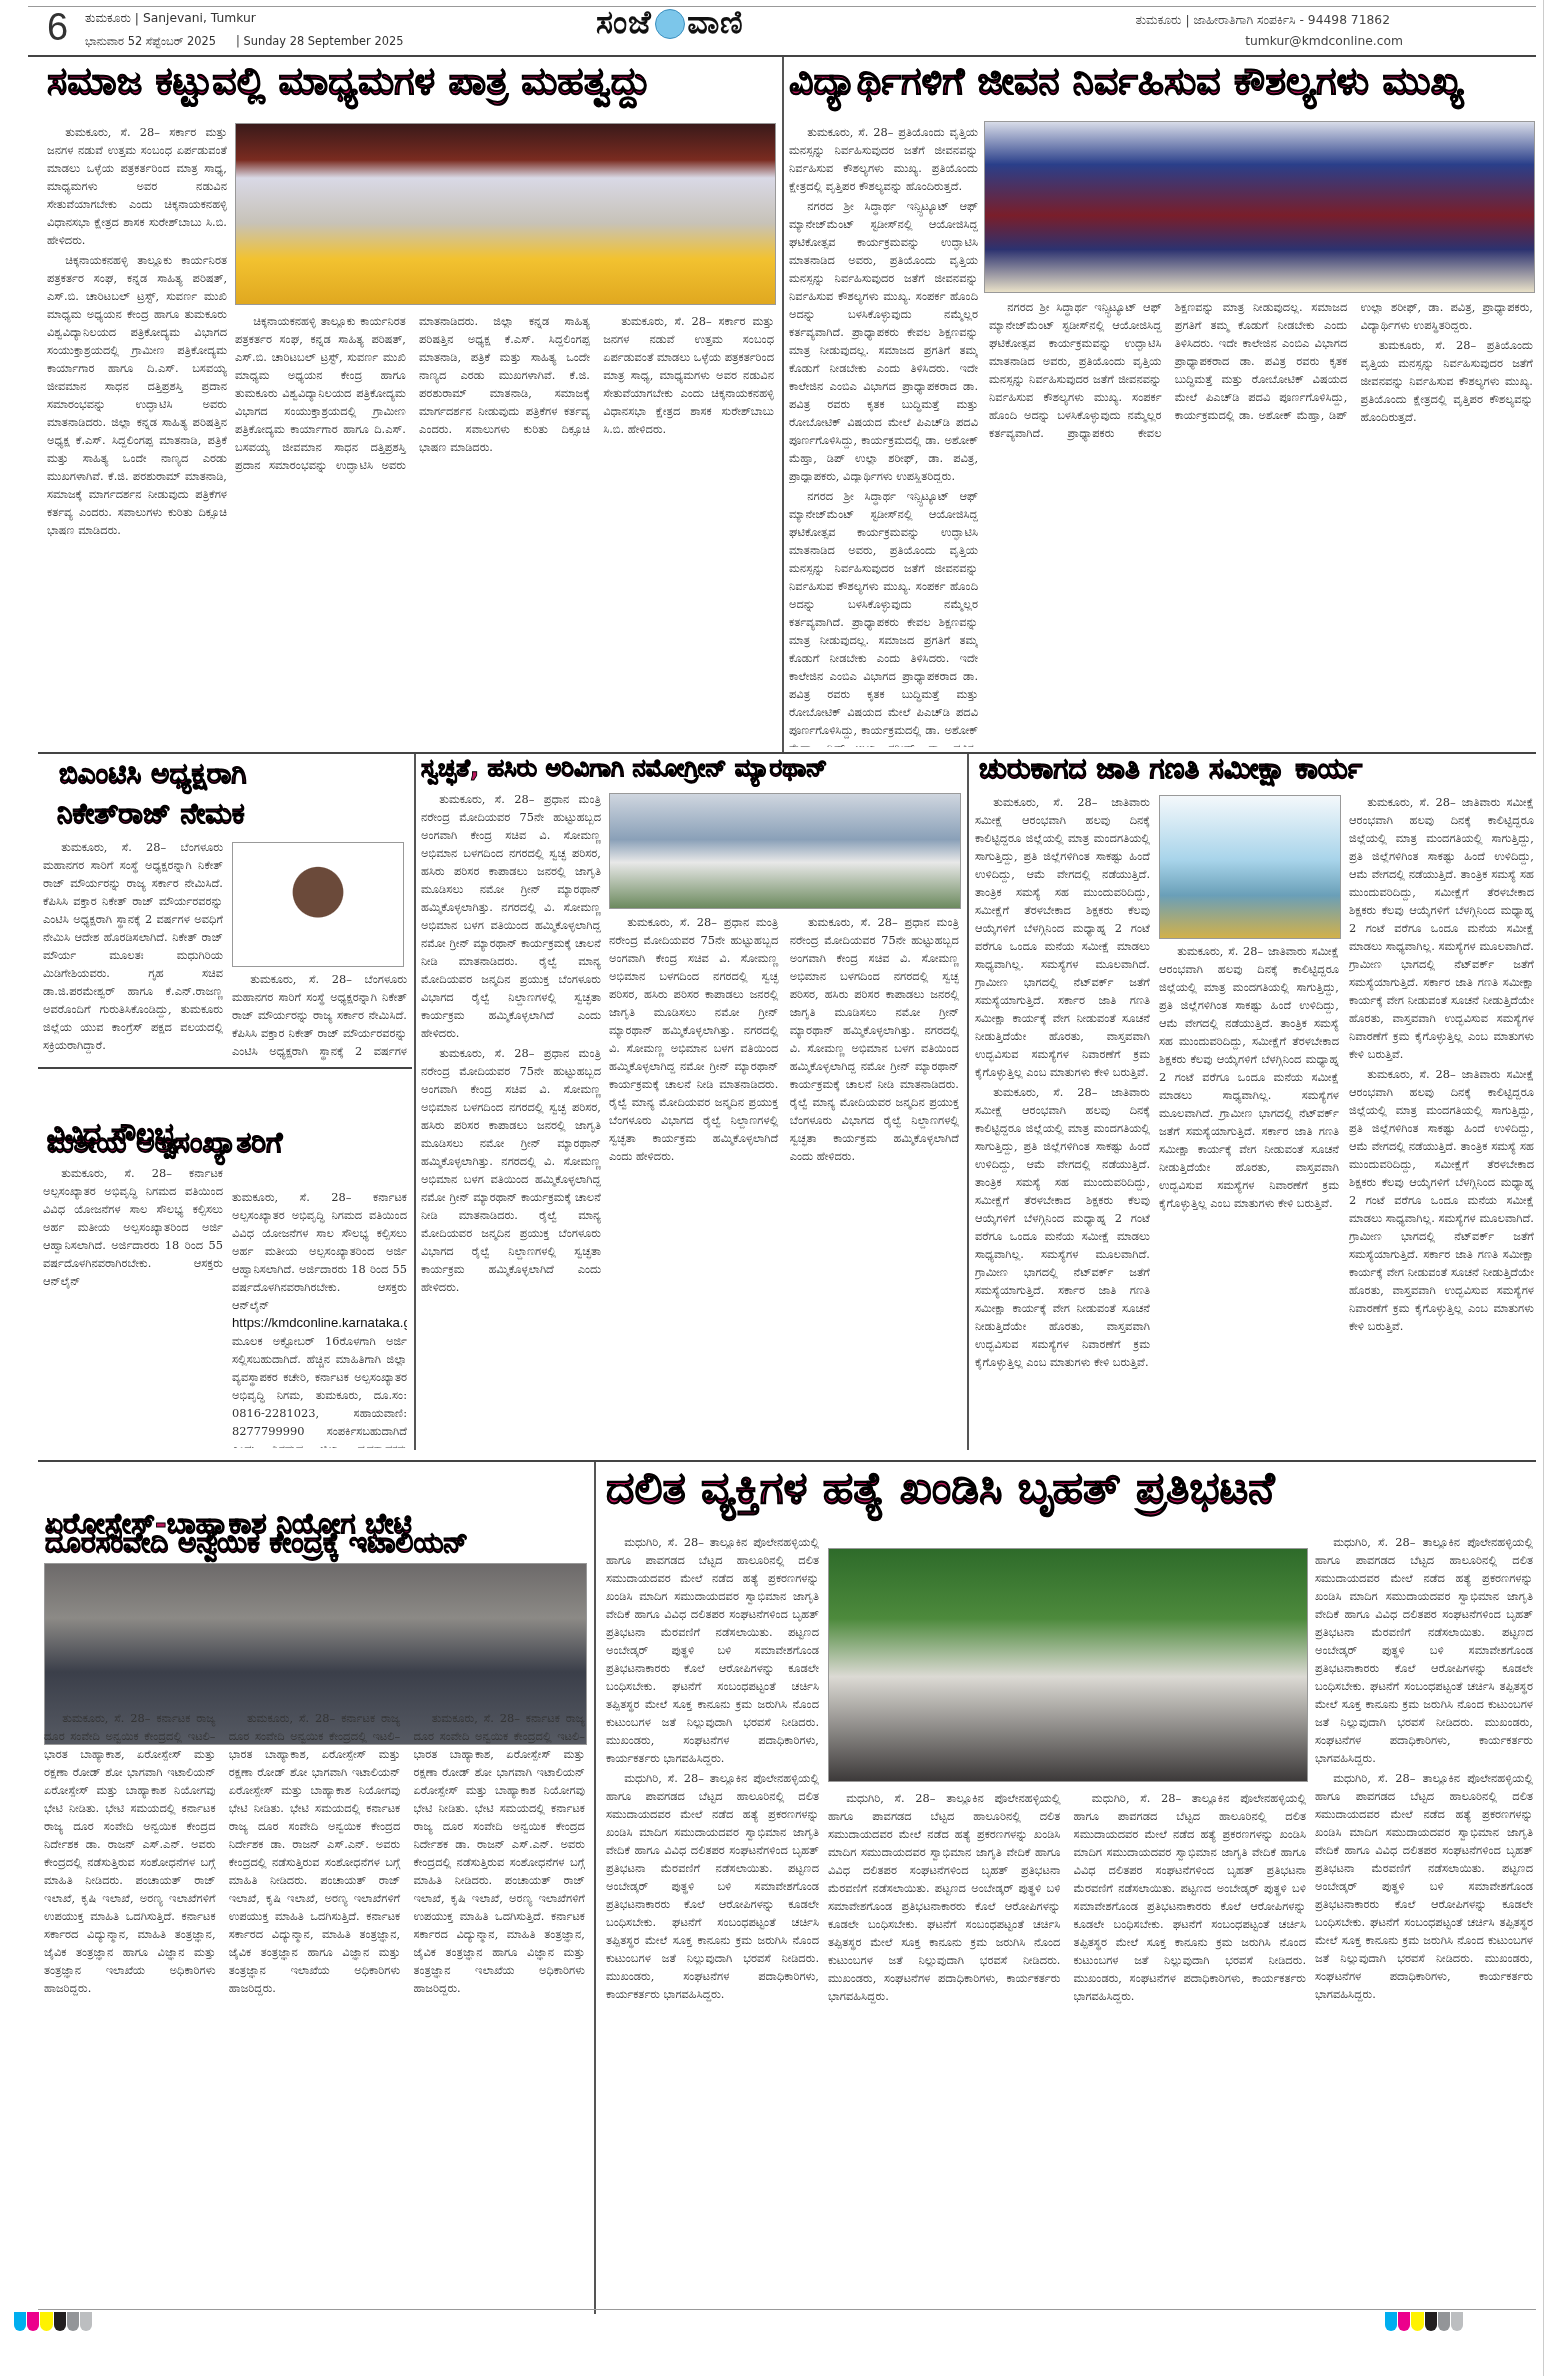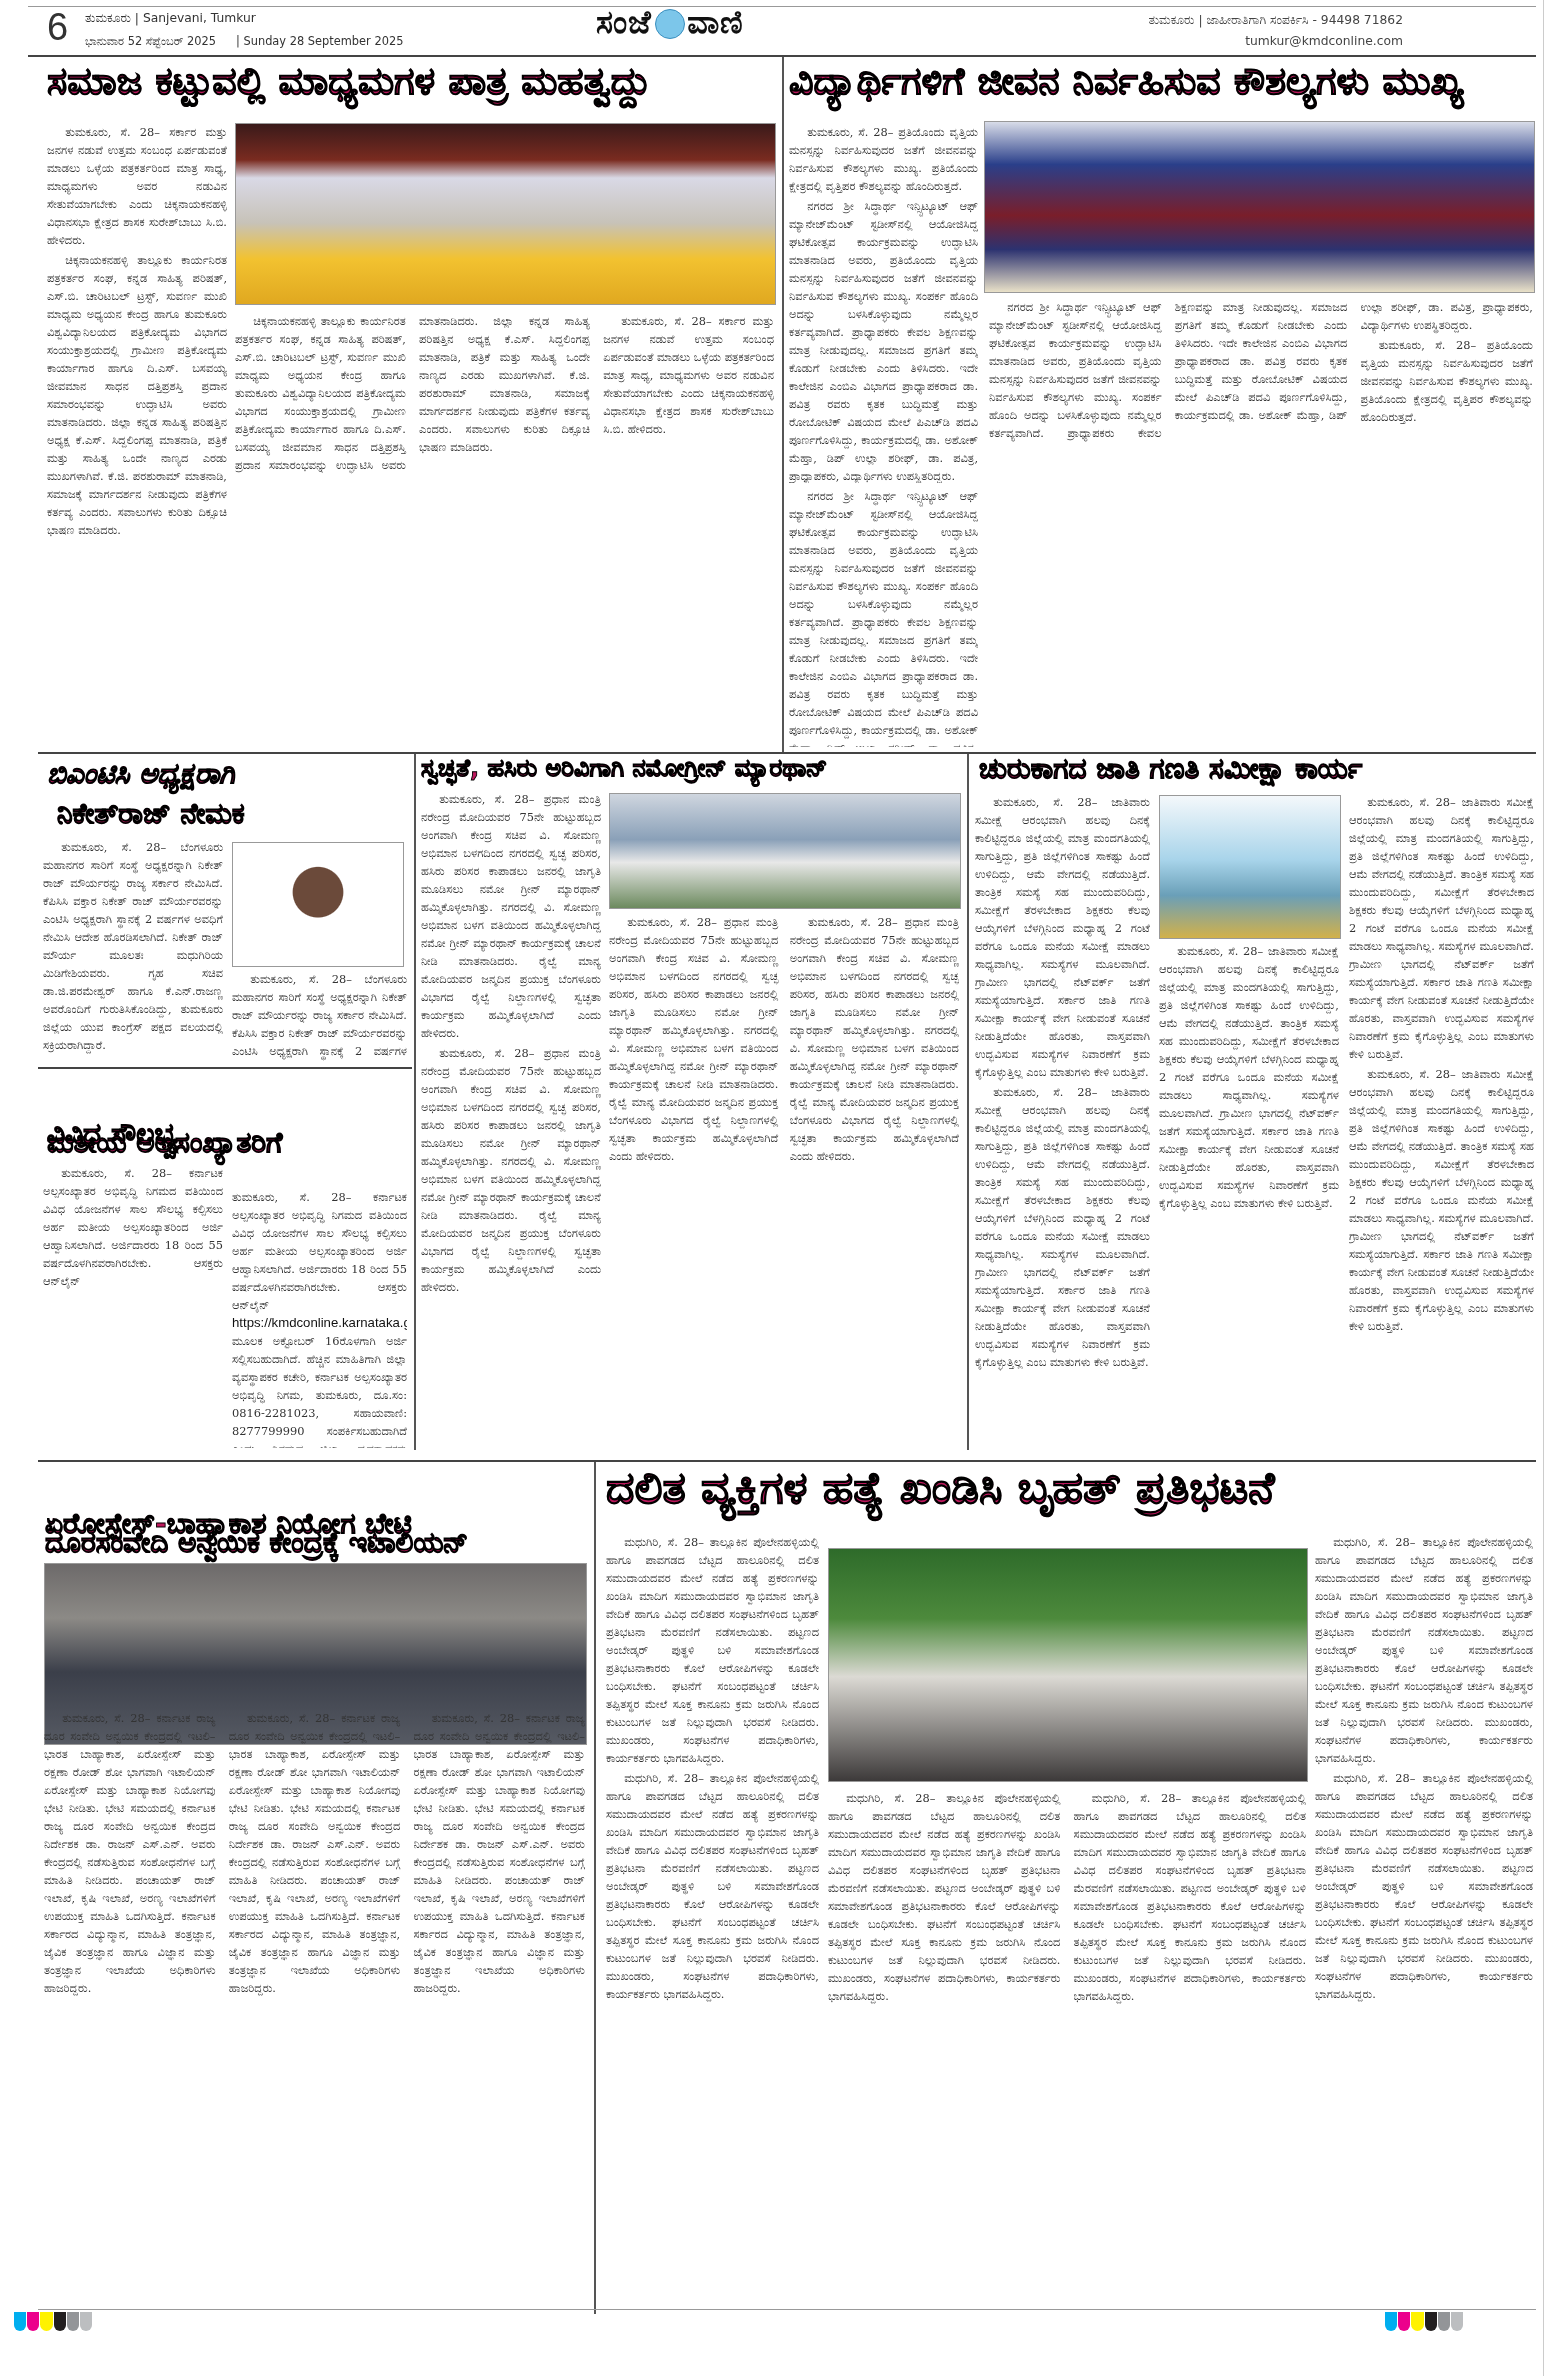--- a/index.html
+++ b/index.html
@@ -7,21 +7,21 @@
   .abs{position:absolute;}
   .hr{position:absolute;background:#444;height:1.9px;}
   .vr{position:absolute;background:#555;width:1.9px;}
   
   .pageno{left:47px;top:7.6px;font:300 38px/1 "Liberation Sans",sans-serif;color:#333;}
   .mast-l1{left:85px;top:11.4px;font-size:12.3px;color:#333;}
   .mast-l2{left:85px;top:34px;font-size:11.4px;color:#333;}
   .mast-l2 .en{margin-left:20px;}
   .logo{left:596px;top:5.7px;font:900 32px/1 "DejaVu Serif",serif;color:#111;letter-spacing:0.9px;}
   .logo .globe{display:inline-block;width:28px;height:28px;border-radius:50%;background:#7cc6ea;border:1.9px solid #3a8fbf;vertical-align:middle;margin:0 2.8px;}
-  .mast-r1{right:161px;top:13.2px;font-size:12.3px;color:#444;}
+  .mast-r1{right:174px;top:13.2px;font-size:12.3px;color:#444;}
   .mast-r2{right:161px;top:34px;font-size:12.3px;color:#444;}
   
   .hl{font-family:"DejaVu Sans",sans-serif;font-weight:900;color:#be185d;white-space:nowrap;-webkit-text-stroke:0.9px #000;}
   .hl-big{font-size:38px;}
   .hl-mid{font-size:28px;}
   
   .col{font:11.4px/18px "DejaVu Serif",serif;color:#333;text-align:justify;overflow:hidden;}
   .col p{margin:0 0 1.9px;text-indent:1.6em;}
   
   .photo{position:absolute;overflow:hidden;border:0.9px solid #999;}
@@ -70,21 +70,21 @@
 <div class="abs col" style="left:789px;top:487px;width:189px;height:260px;">
   <p>ನಗರದ ಶ್ರೀ ಸಿದ್ಧಾರ್ಥ ಇನ್ಸ್ಟಿಟ್ಯೂಟ್ ಆಫ್ ಮ್ಯಾನೇಜ್‌ಮೆಂಟ್ ಸ್ಟಡೀಸ್‌ನಲ್ಲಿ ಆಯೋಜಿಸಿದ್ದ ಘಟಿಕೋತ್ಸವ ಕಾರ್ಯಕ್ರಮವನ್ನು ಉದ್ಘಾಟಿಸಿ ಮಾತನಾಡಿದ ಅವರು, ಪ್ರತಿಯೊಂದು ವೃತ್ತಿಯ ಮನಸ್ಸನ್ನು ನಿರ್ವಹಿಸುವುದರ ಜತೆಗೆ ಜೀವನವನ್ನು ನಿರ್ವಹಿಸುವ ಕೌಶಲ್ಯಗಳು ಮುಖ್ಯ. ಸಂಪರ್ಕ ಹೊಂದಿ ಅದನ್ನು ಬಳಸಿಕೊಳ್ಳುವುದು ನಮ್ಮೆಲ್ಲರ ಕರ್ತವ್ಯವಾಗಿದೆ. ಪ್ರಾಧ್ಯಾಪಕರು ಕೇವಲ ಶಿಕ್ಷಣವನ್ನು ಮಾತ್ರ ನೀಡುವುದಲ್ಲ. ಸಮಾಜದ ಪ್ರಗತಿಗೆ ತಮ್ಮ ಕೊಡುಗೆ ನೀಡಬೇಕು ಎಂದು ತಿಳಿಸಿದರು. ಇದೇ ಕಾಲೇಜಿನ ಎಂಬಿಎ ವಿಭಾಗದ ಪ್ರಾಧ್ಯಾಪಕರಾದ ಡಾ. ಪವಿತ್ರ ರವರು ಕೃತಕ ಬುದ್ಧಿಮತ್ತೆ ಮತ್ತು ರೋಬೋಟಿಕ್ ವಿಷಯದ ಮೇಲೆ ಪಿಎಚ್‌ಡಿ ಪದವಿ ಪೂರ್ಣಗೊಳಿಸಿದ್ದು, ಕಾರ್ಯಕ್ರಮದಲ್ಲಿ ಡಾ. ಅಶೋಕ್ ಮೆಹ್ತಾ, ಡಿಪ್ ಉಲ್ಲಾ ಶರೀಫ್, ಡಾ. ಪವಿತ್ರ, ಪ್ರಾಧ್ಯಾಪಕರು, ವಿದ್ಯಾರ್ಥಿಗಳು ಉಪಸ್ಥಿತರಿದ್ದರು.</p>
 </div>
 <div class="abs col" style="left:989px;top:298px;width:544px;height:450px;column-count:3;column-gap:13.2px;">
   <p>ನಗರದ ಶ್ರೀ ಸಿದ್ಧಾರ್ಥ ಇನ್ಸ್ಟಿಟ್ಯೂಟ್ ಆಫ್ ಮ್ಯಾನೇಜ್‌ಮೆಂಟ್ ಸ್ಟಡೀಸ್‌ನಲ್ಲಿ ಆಯೋಜಿಸಿದ್ದ ಘಟಿಕೋತ್ಸವ ಕಾರ್ಯಕ್ರಮವನ್ನು ಉದ್ಘಾಟಿಸಿ ಮಾತನಾಡಿದ ಅವರು, ಪ್ರತಿಯೊಂದು ವೃತ್ತಿಯ ಮನಸ್ಸನ್ನು ನಿರ್ವಹಿಸುವುದರ ಜತೆಗೆ ಜೀವನವನ್ನು ನಿರ್ವಹಿಸುವ ಕೌಶಲ್ಯಗಳು ಮುಖ್ಯ. ಸಂಪರ್ಕ ಹೊಂದಿ ಅದನ್ನು ಬಳಸಿಕೊಳ್ಳುವುದು ನಮ್ಮೆಲ್ಲರ ಕರ್ತವ್ಯವಾಗಿದೆ. ಪ್ರಾಧ್ಯಾಪಕರು ಕೇವಲ ಶಿಕ್ಷಣವನ್ನು ಮಾತ್ರ ನೀಡುವುದಲ್ಲ. ಸಮಾಜದ ಪ್ರಗತಿಗೆ ತಮ್ಮ ಕೊಡುಗೆ ನೀಡಬೇಕು ಎಂದು ತಿಳಿಸಿದರು. ಇದೇ ಕಾಲೇಜಿನ ಎಂಬಿಎ ವಿಭಾಗದ ಪ್ರಾಧ್ಯಾಪಕರಾದ ಡಾ. ಪವಿತ್ರ ರವರು ಕೃತಕ ಬುದ್ಧಿಮತ್ತೆ ಮತ್ತು ರೋಬೋಟಿಕ್ ವಿಷಯದ ಮೇಲೆ ಪಿಎಚ್‌ಡಿ ಪದವಿ ಪೂರ್ಣಗೊಳಿಸಿದ್ದು, ಕಾರ್ಯಕ್ರಮದಲ್ಲಿ ಡಾ. ಅಶೋಕ್ ಮೆಹ್ತಾ, ಡಿಪ್ ಉಲ್ಲಾ ಶರೀಫ್, ಡಾ. ಪವಿತ್ರ, ಪ್ರಾಧ್ಯಾಪಕರು, ವಿದ್ಯಾರ್ಥಿಗಳು ಉಪಸ್ಥಿತರಿದ್ದರು.</p>
   <p>ತುಮಕೂರು, ಸೆ. 28– ಪ್ರತಿಯೊಂದು ವೃತ್ತಿಯ ಮನಸ್ಸನ್ನು ನಿರ್ವಹಿಸುವುದರ ಜತೆಗೆ ಜೀವನವನ್ನು ನಿರ್ವಹಿಸುವ ಕೌಶಲ್ಯಗಳು ಮುಖ್ಯ. ಪ್ರತಿಯೊಂದು ಕ್ಷೇತ್ರದಲ್ಲಿ ವೃತ್ತಿಪರ ಕೌಶಲ್ಯವನ್ನು ಹೊಂದಿರುತ್ತದೆ.</p>
 </div>
 
 <div class="hr" style="left:38px;top:752px;width:1498px;"></div>
 
-<div class="abs hl hl-mid" style="left:47px;top:757px;font-style:italic;">ಬಿಎಂಟಿಸಿ ಅಧ್ಯಕ್ಷರಾಗಿ</div>
+<div class="abs hl hl-mid" style="left:59px;top:757px;">ಬಿಎಂಟಿಸಿ ಅಧ್ಯಕ್ಷರಾಗಿ</div>
 <div class="abs hl hl-mid" style="left:57px;top:797px;">ನಿಕೇತ್‌ರಾಜ್ ನೇಮಕ</div>
 <div class="abs col" style="left:43px;top:838px;width:180px;height:232px;">
   <p>ತುಮಕೂರು, ಸೆ. 28– ಬೆಂಗಳೂರು ಮಹಾನಗರ ಸಾರಿಗೆ ಸಂಸ್ಥೆ ಅಧ್ಯಕ್ಷರನ್ನಾಗಿ ನಿಕೇತ್ ರಾಜ್ ಮೌರ್ಯರನ್ನು ರಾಜ್ಯ ಸರ್ಕಾರ ನೇಮಿಸಿದೆ. ಕೆಪಿಸಿಸಿ ವಕ್ತಾರ ನಿಕೇತ್ ರಾಜ್ ಮೌರ್ಯರವರನ್ನು ಎಂಟಿಸಿ ಅಧ್ಯಕ್ಷರಾಗಿ ಸ್ಥಾನಕ್ಕೆ 2 ವರ್ಷಗಳ ಅವಧಿಗೆ ನೇಮಿಸಿ ಆದೇಶ ಹೊರಡಿಸಲಾಗಿದೆ. ನಿಕೇತ್ ರಾಜ್ ಮೌರ್ಯ ಮೂಲತಃ ಮಧುಗಿರಿಯ ಮಿಡಿಗೇಶಿಯವರು. ಗೃಹ ಸಚಿವ ಡಾ.ಜಿ.ಪರಮೇಶ್ವರ್ ಹಾಗೂ ಕೆ.ಎನ್.ರಾಜಣ್ಣ ಅವರೊಂದಿಗೆ ಗುರುತಿಸಿಕೊಂಡಿದ್ದು, ತುಮಕೂರು ಜಿಲ್ಲೆಯ ಯುವ ಕಾಂಗ್ರೆಸ್ ಪಕ್ಷದ ವಲಯದಲ್ಲಿ ಸಕ್ರಿಯರಾಗಿದ್ದಾರೆ.</p>
 </div>
 <div class="photo ph-portrait" style="left:232px;top:842px;width:170px;height:123px;"></div>
 <div class="abs col" style="left:232px;top:970px;width:175px;height:95px;">
   <p>ತುಮಕೂರು, ಸೆ. 28– ಬೆಂಗಳೂರು ಮಹಾನಗರ ಸಾರಿಗೆ ಸಂಸ್ಥೆ ಅಧ್ಯಕ್ಷರನ್ನಾಗಿ ನಿಕೇತ್ ರಾಜ್ ಮೌರ್ಯರನ್ನು ರಾಜ್ಯ ಸರ್ಕಾರ ನೇಮಿಸಿದೆ. ಕೆಪಿಸಿಸಿ ವಕ್ತಾರ ನಿಕೇತ್ ರಾಜ್ ಮೌರ್ಯರವರನ್ನು ಎಂಟಿಸಿ ಅಧ್ಯಕ್ಷರಾಗಿ ಸ್ಥಾನಕ್ಕೆ 2 ವರ್ಷಗಳ ಅವಧಿಗೆ ನೇಮಿಸಿ ಆದೇಶ ಹೊರಡಿಸಲಾಗಿದೆ. ನಿಕೇತ್ ರಾಜ್ ಮೌರ್ಯ ಮೂಲತಃ ಮಧುಗಿರಿಯ ಮಿಡಿಗೇಶಿಯವರು. ಗೃಹ ಸಚಿವ ಡಾ.ಜಿ.ಪರಮೇಶ್ವರ್ ಹಾಗೂ ಕೆ.ಎನ್.ರಾಜಣ್ಣ ಅವರೊಂದಿಗೆ ಗುರುತಿಸಿಕೊಂಡಿದ್ದು, ತುಮಕೂರು ಜಿಲ್ಲೆಯ ಯುವ ಕಾಂಗ್ರೆಸ್ ಪಕ್ಷದ ವಲಯದಲ್ಲಿ ಸಕ್ರಿಯರಾಗಿದ್ದಾರೆ.</p>
 </div>
 <div class="hr" style="left:38px;top:1067px;width:374px;"></div>
 

